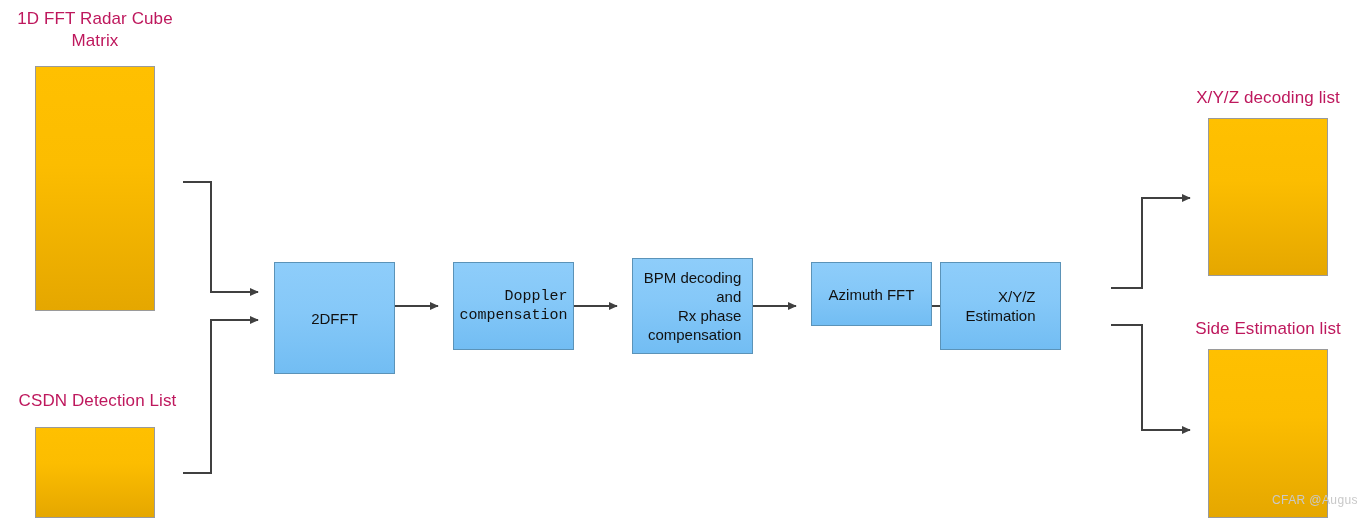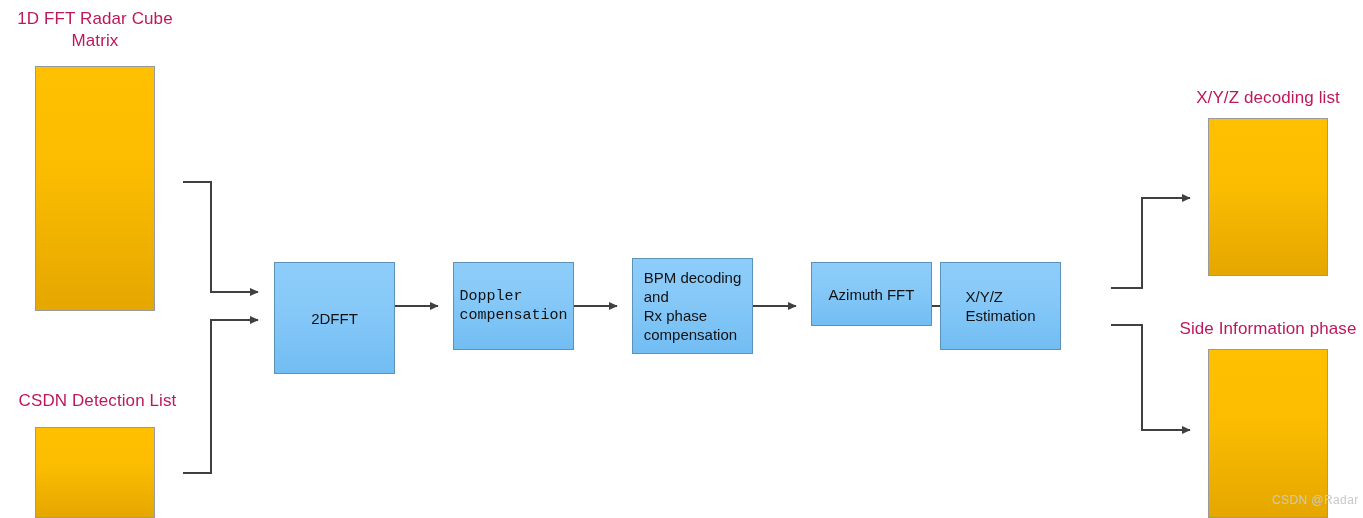--- a/index.html
+++ b/index.html
@@ -33,21 +33,21 @@
     box-sizing: border-box;
   }
   .proc-box {
     position: absolute;
     background: linear-gradient(180deg, #8ecdfa 0%, #85c8f8 45%, #72bdf3 100%);
     border: 1px solid #5b93b8;
     box-sizing: border-box;
     display: flex;
     align-items: center;
     justify-content: center;
-    text-align: left;
+    text-align: right;
     font-size: 15px;
     color: #111111;
     line-height: 19px;
     white-space: pre-line;
     padding: 6px;
   }
   #wires {
     position: absolute;
     left: 0;
     top: 0;
@@ -106,18 +106,18 @@
 compensation</div>
 
   <div class="proc-box" style="left:811px; top:262px; width:121px; height:64px;">Azimuth FFT</div>
 
   <div class="proc-box" style="left:940px; top:262px; width:121px; height:88px;">X/Y/Z
 Estimation</div>
 
   <div class="label" style="left:1178px; top:87px; width:180px;">X/Y/Z decoding list</div>
   <div class="data-box" style="left:1208px; top:118px; width:120px; height:158px;"></div>
 
-  <div class="label" style="left:1178px; top:318px; width:180px;">Side Information phase</div>
+  <div class="label" style="left:1178px; top:318px; width:180px;">Side Estimation list</div>
   <div class="data-box" style="left:1208px; top:349px; width:120px; height:169px;"></div>
 
-  <div class="watermark" style="left:1272px; top:493px;">CSDN @Radar</div>
+  <div class="watermark" style="left:1272px; top:493px;">CFAR @Augus</div>
 
 </div>
 
 </body></html>

